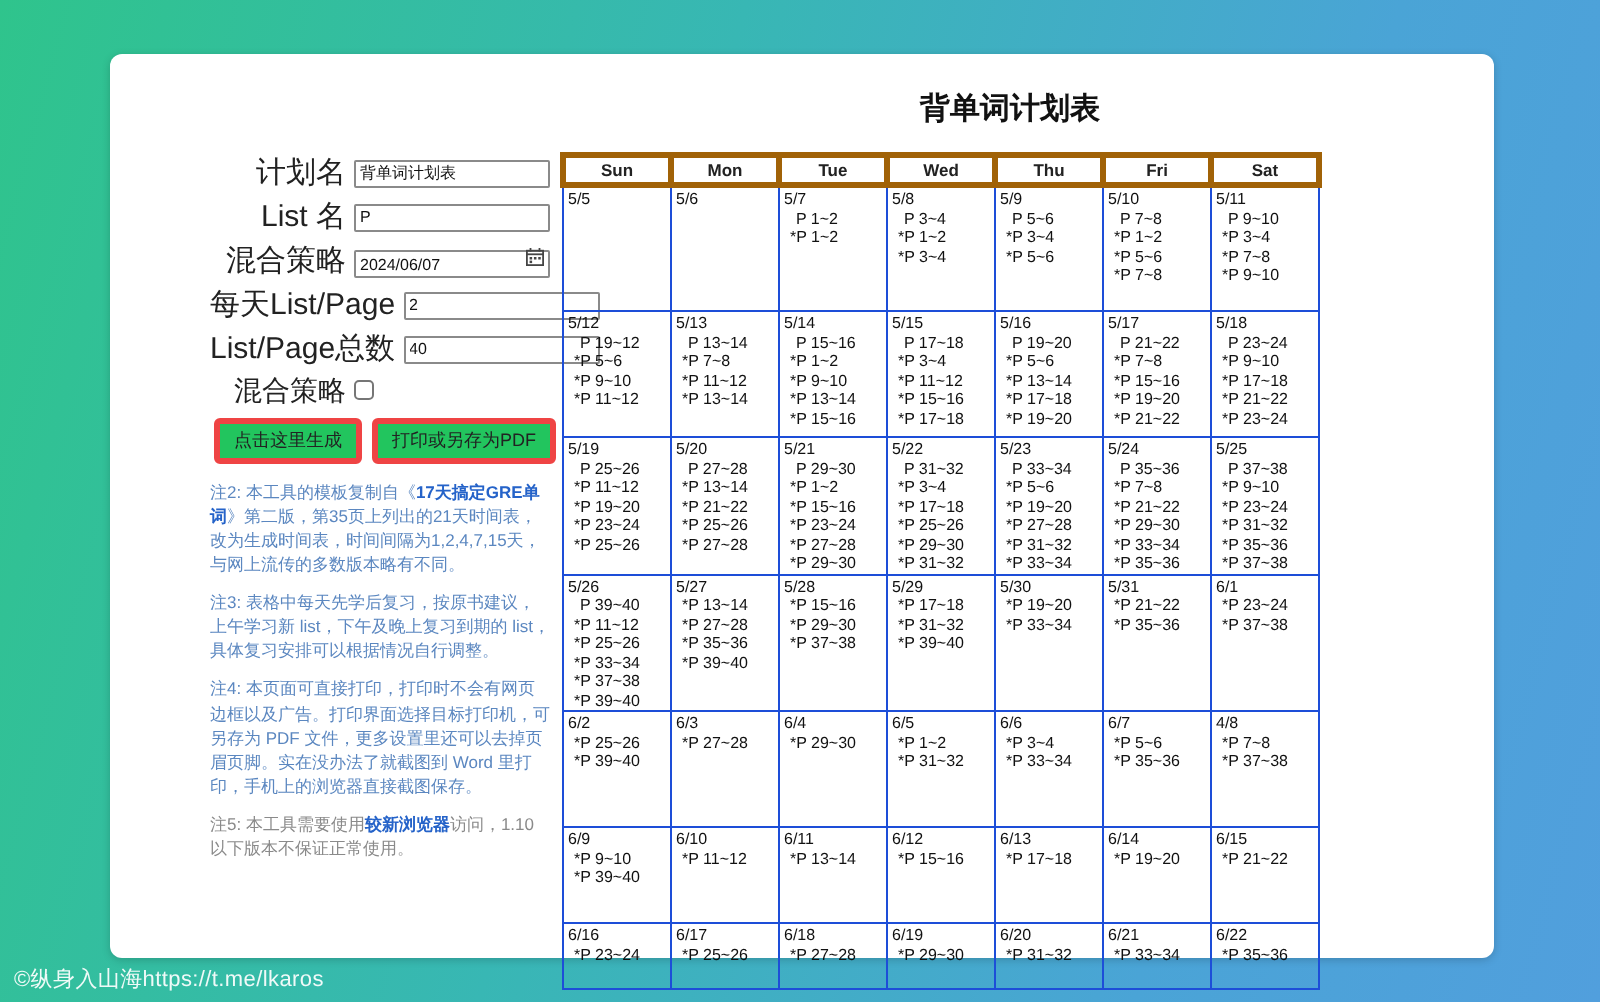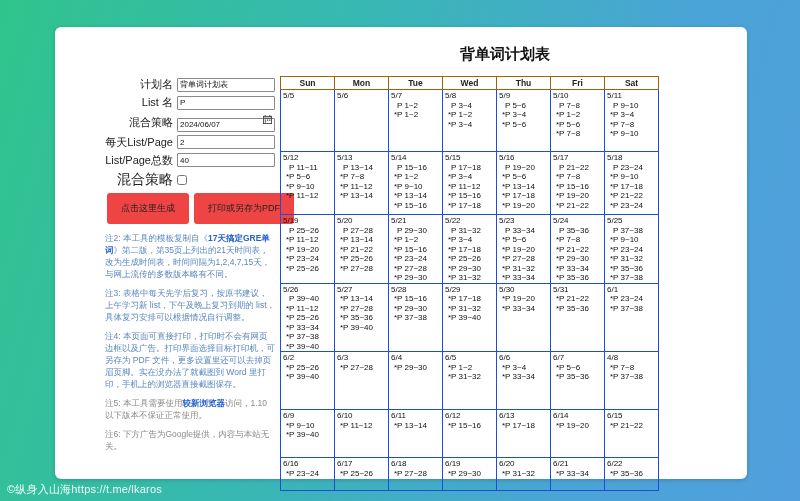--- a/index.html
+++ b/index.html
@@ -12,47 +12,47 @@
     position:absolute;left:55px;top:27px;width:692px;height:452px;
     background:#ffffff;border-radius:6px;box-shadow:0 1px 4px rgba(0,0,0,.18);
   }
   .page-title{
     position:absolute;left:250px;top:18px;width:400px;text-align:center;
     font-size:15px;font-weight:bold;color:#111;
   }
   
   .form-col{position:absolute;left:50px;top:50px;width:170px;}
   .frow{display:flex;align-items:center;margin-bottom:3px;}
-  .frow label{flex:1;text-align:right;font-size:11px;color:#222;padding-right:4px;white-space:nowrap;}
+  .frow label{flex:1;text-align:right;font-size:15px;color:#222;padding-right:4px;white-space:nowrap;}
   .tin{width:92px;height:12px;font-size:8px;border:1px solid #8a8a8a;border-radius:1px;padding:0 2px;background:#fff;color:#111;}
   .datewrap{position:relative;width:98px;}
   .datewrap .tin{width:92px;}
   .datewrap svg{position:absolute;right:3px;top:2px;}
   .cbrow{display:flex;align-items:center;margin:2px 0 4px 0;}
   .cbrow label{flex:1;text-align:right;font-size:14px;color:#222;padding-right:4px;}
   .cbrow .cbspace{width:98px;}
   .cbrow input{width:10px;height:10px;margin:0;}
   .btnrow{display:flex;gap:5px;margin:3px 0 8px 0;justify-content:flex-start;padding-left:2px;}
   .btn{
-    font-size:9px;padding:2px 7px;background:#ef4444;border:7px solid #ef4444;
+    font-size:9px;padding:2px 7px;background:#22c55e;border:3px solid #ef4444;
     border-radius:3px;color:#222;cursor:pointer;white-space:nowrap;
     font-family:"Liberation Sans","DejaVu Sans",sans-serif;
   }
   
   .notes{width:170px;}
   .note{font-size:8.5px;line-height:1.42;margin-bottom:7px;}
   .note.dark{color:#4a4a4a;}
   .note.blue{color:#5b87c0;}
   .note.gray{color:#8a8a8a;}
   .note .lnk{color:#2563c9;font-weight:bold;cursor:pointer;}
   
   .cal{position:absolute;left:225px;top:49px;}
   table.caltbl{border-collapse:collapse;}
   .caltbl th{
-    width:51px;border:1px solid #a16207;font-size:8.5px;font-weight:bold;
+    width:51px;border:3px solid #a16207;font-size:8.5px;font-weight:bold;
     color:#222;height:12px;text-align:center;padding:0;
   }
   .caltbl td{
     width:51px;border:1px solid #1d4ed8;vertical-align:top;padding:1px 0 0 2px;
     font-size:8px;color:#111;line-height:9.5px;
   }
   .caltbl tr:nth-child(1) td{height:60px;}
   .caltbl tr:nth-child(2) td{height:61px;}
   .caltbl tr:nth-child(3) td{height:61px;}
   .caltbl tr:nth-child(4) td{height:62px;}
@@ -116,21 +116,20 @@
     <div class="btnrow">
       <button class="btn">点击这里生成</button>
       <button class="btn">打印或另存为PDF</button>
     </div>
 
     <div class="notes" id="notes">
         <div class="note blue"><span>注2: 本工具的模板复制自《</span><span class="lnk">17天搞定GRE单词</span><span>》第二版，第35页上列出的21天时间表，改为生成时间表，时间间隔为1,2,4,7,15天，与网上流传的多数版本略有不同。</span></div>
         <div class="note blue"><span>注3: 表格中每天先学后复习，按原书建议，上午学习新 list，下午及晚上复习到期的 list，具体复习安排可以根据情况自行调整。</span></div>
         <div class="note blue"><span>注4: 本页面可直接打印，打印时不会有网页边框以及广告。打印界面选择目标打印机，可另存为 PDF 文件，更多设置里还可以去掉页眉页脚。实在没办法了就截图到 Word 里打印，手机上的浏览器直接截图保存。</span></div>
         <div class="note gray"><span>注5: 本工具需要使用</span><span class="lnk">较新浏览器</span><span>访问，1.10 以下版本不保证正常使用。</span></div>
-        <div class="note gray"><span>注6: 下方广告为Google提供，内容与本站无关。</span></div>
       </div>
   </div>
 
   <div class="cal">
     <table class="caltbl">
       <thead>
           <tr id="cal-head">
             <th>Sun</th>
             <th>Mon</th>
             <th>Tue</th>
@@ -176,21 +175,21 @@
               <div class="cdate">5/11</div>
               <div class="entry learn">P 9~10</div>
               <div class="entry">*P 3~4</div>
               <div class="entry">*P 7~8</div>
               <div class="entry">*P 9~10</div>
             </td>
           </tr>
           <tr>
             <td>
               <div class="cdate">5/12</div>
-              <div class="entry learn">P 11~11</div>
+              <div class="entry learn">P 19~12</div>
               <div class="entry">*P 5~6</div>
               <div class="entry">*P 9~10</div>
               <div class="entry">*P 11~12</div>
             </td>
             <td>
               <div class="cdate">5/13</div>
               <div class="entry learn">P 13~14</div>
               <div class="entry">*P 7~8</div>
               <div class="entry">*P 11~12</div>
               <div class="entry">*P 13~14</div>

